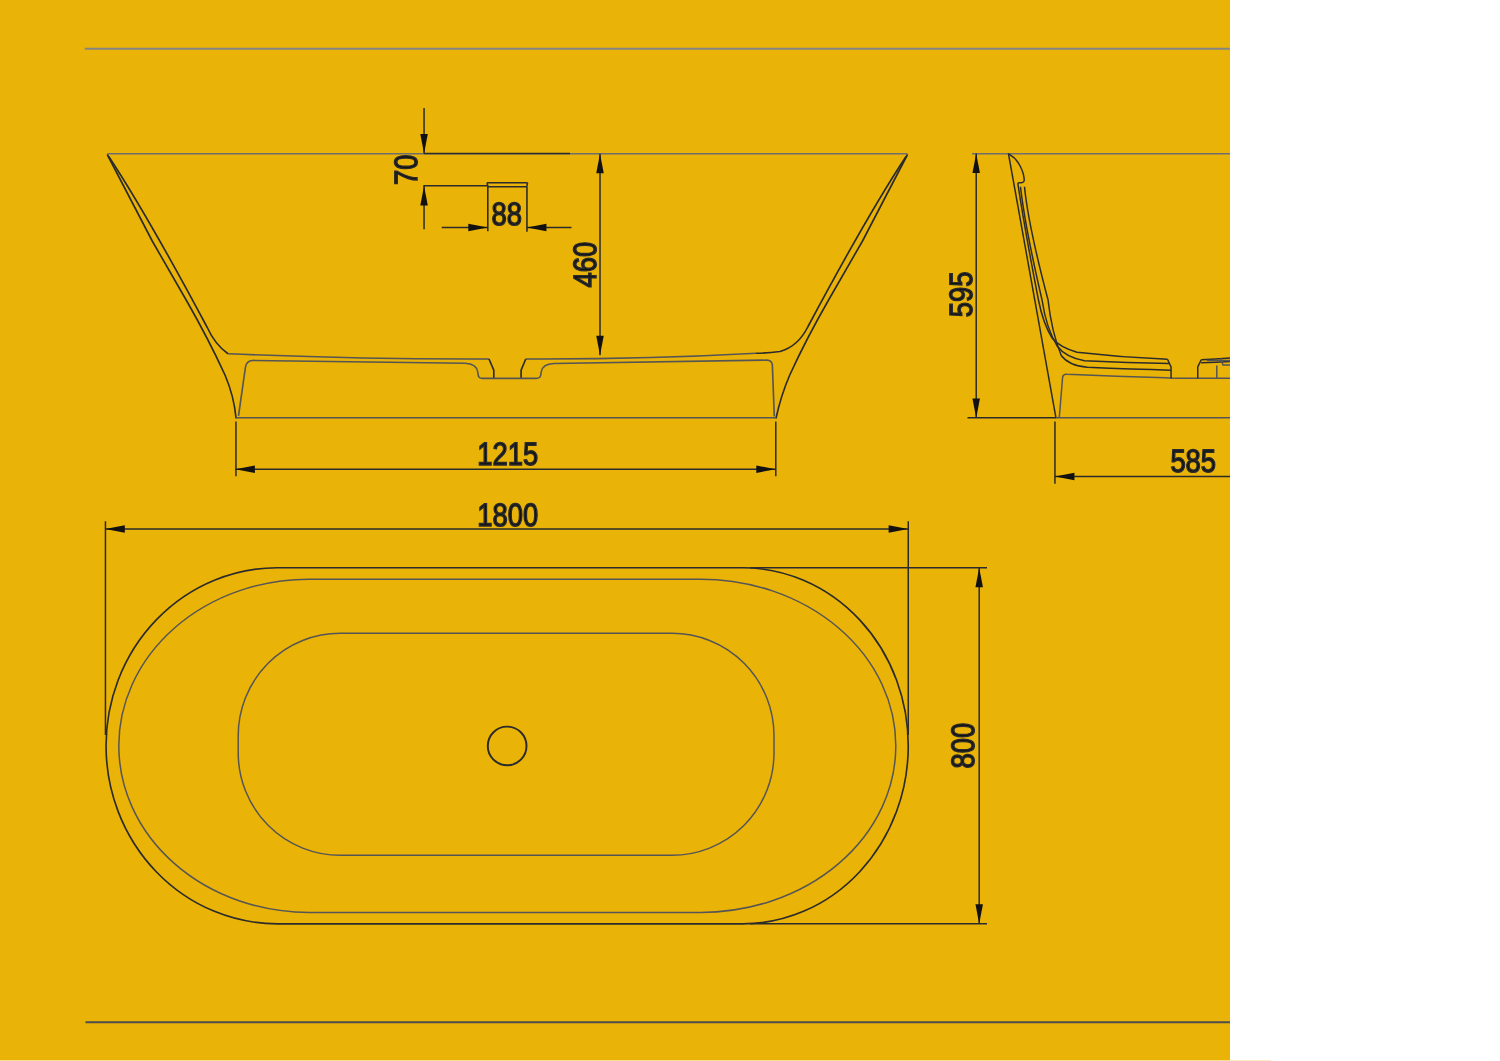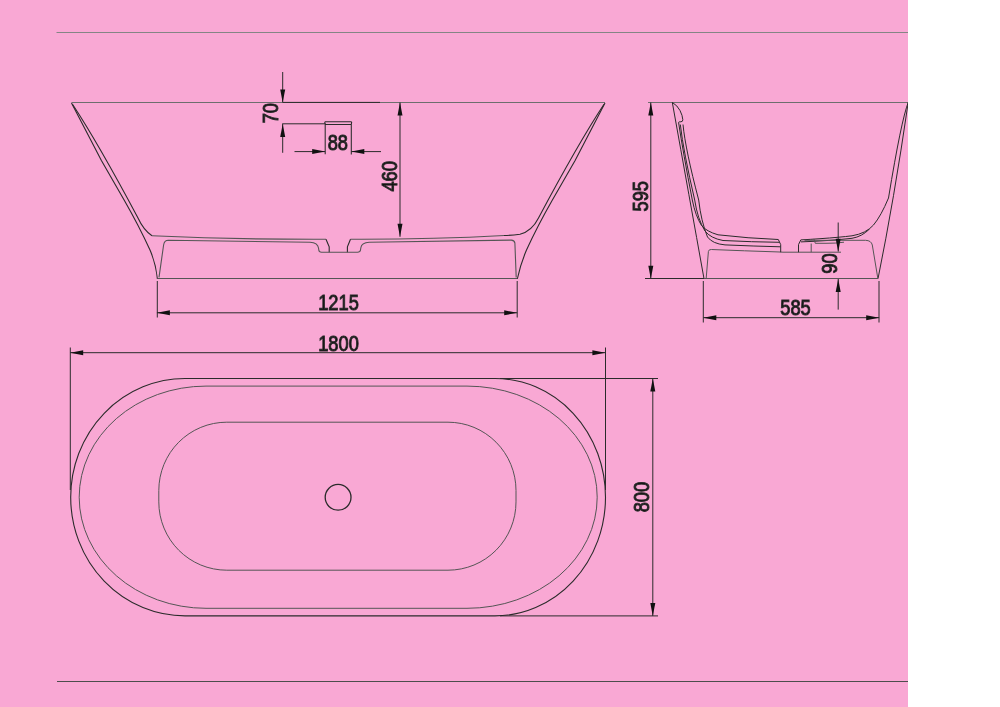--- a/index.html
+++ b/index.html
@@ -1,16 +1,16 @@
 <!DOCTYPE html>
 <html><head>
 <meta charset="utf-8">
 <style>
   html,body{margin:0;padding:0;background:#ffffff;}
-  .page{position:relative;width:908px;height:707px;background:#f9a8d4;overflow:hidden;}
+  .page{position:relative;width:820px;height:707px;background:#eab308;overflow:hidden;}
   svg{position:absolute;left:0;top:0;}
   text{font-family:"Liberation Sans", sans-serif;fill:#111;}
 </style>
 </head>
 <body>
 <div class="page">
 <svg width="1000" height="707" viewBox="0 0 1000 707">
 
   <line x1="56.5" y1="32.5" x2="943" y2="32.5" stroke="#858585" stroke-width="1.2"></line>
 

